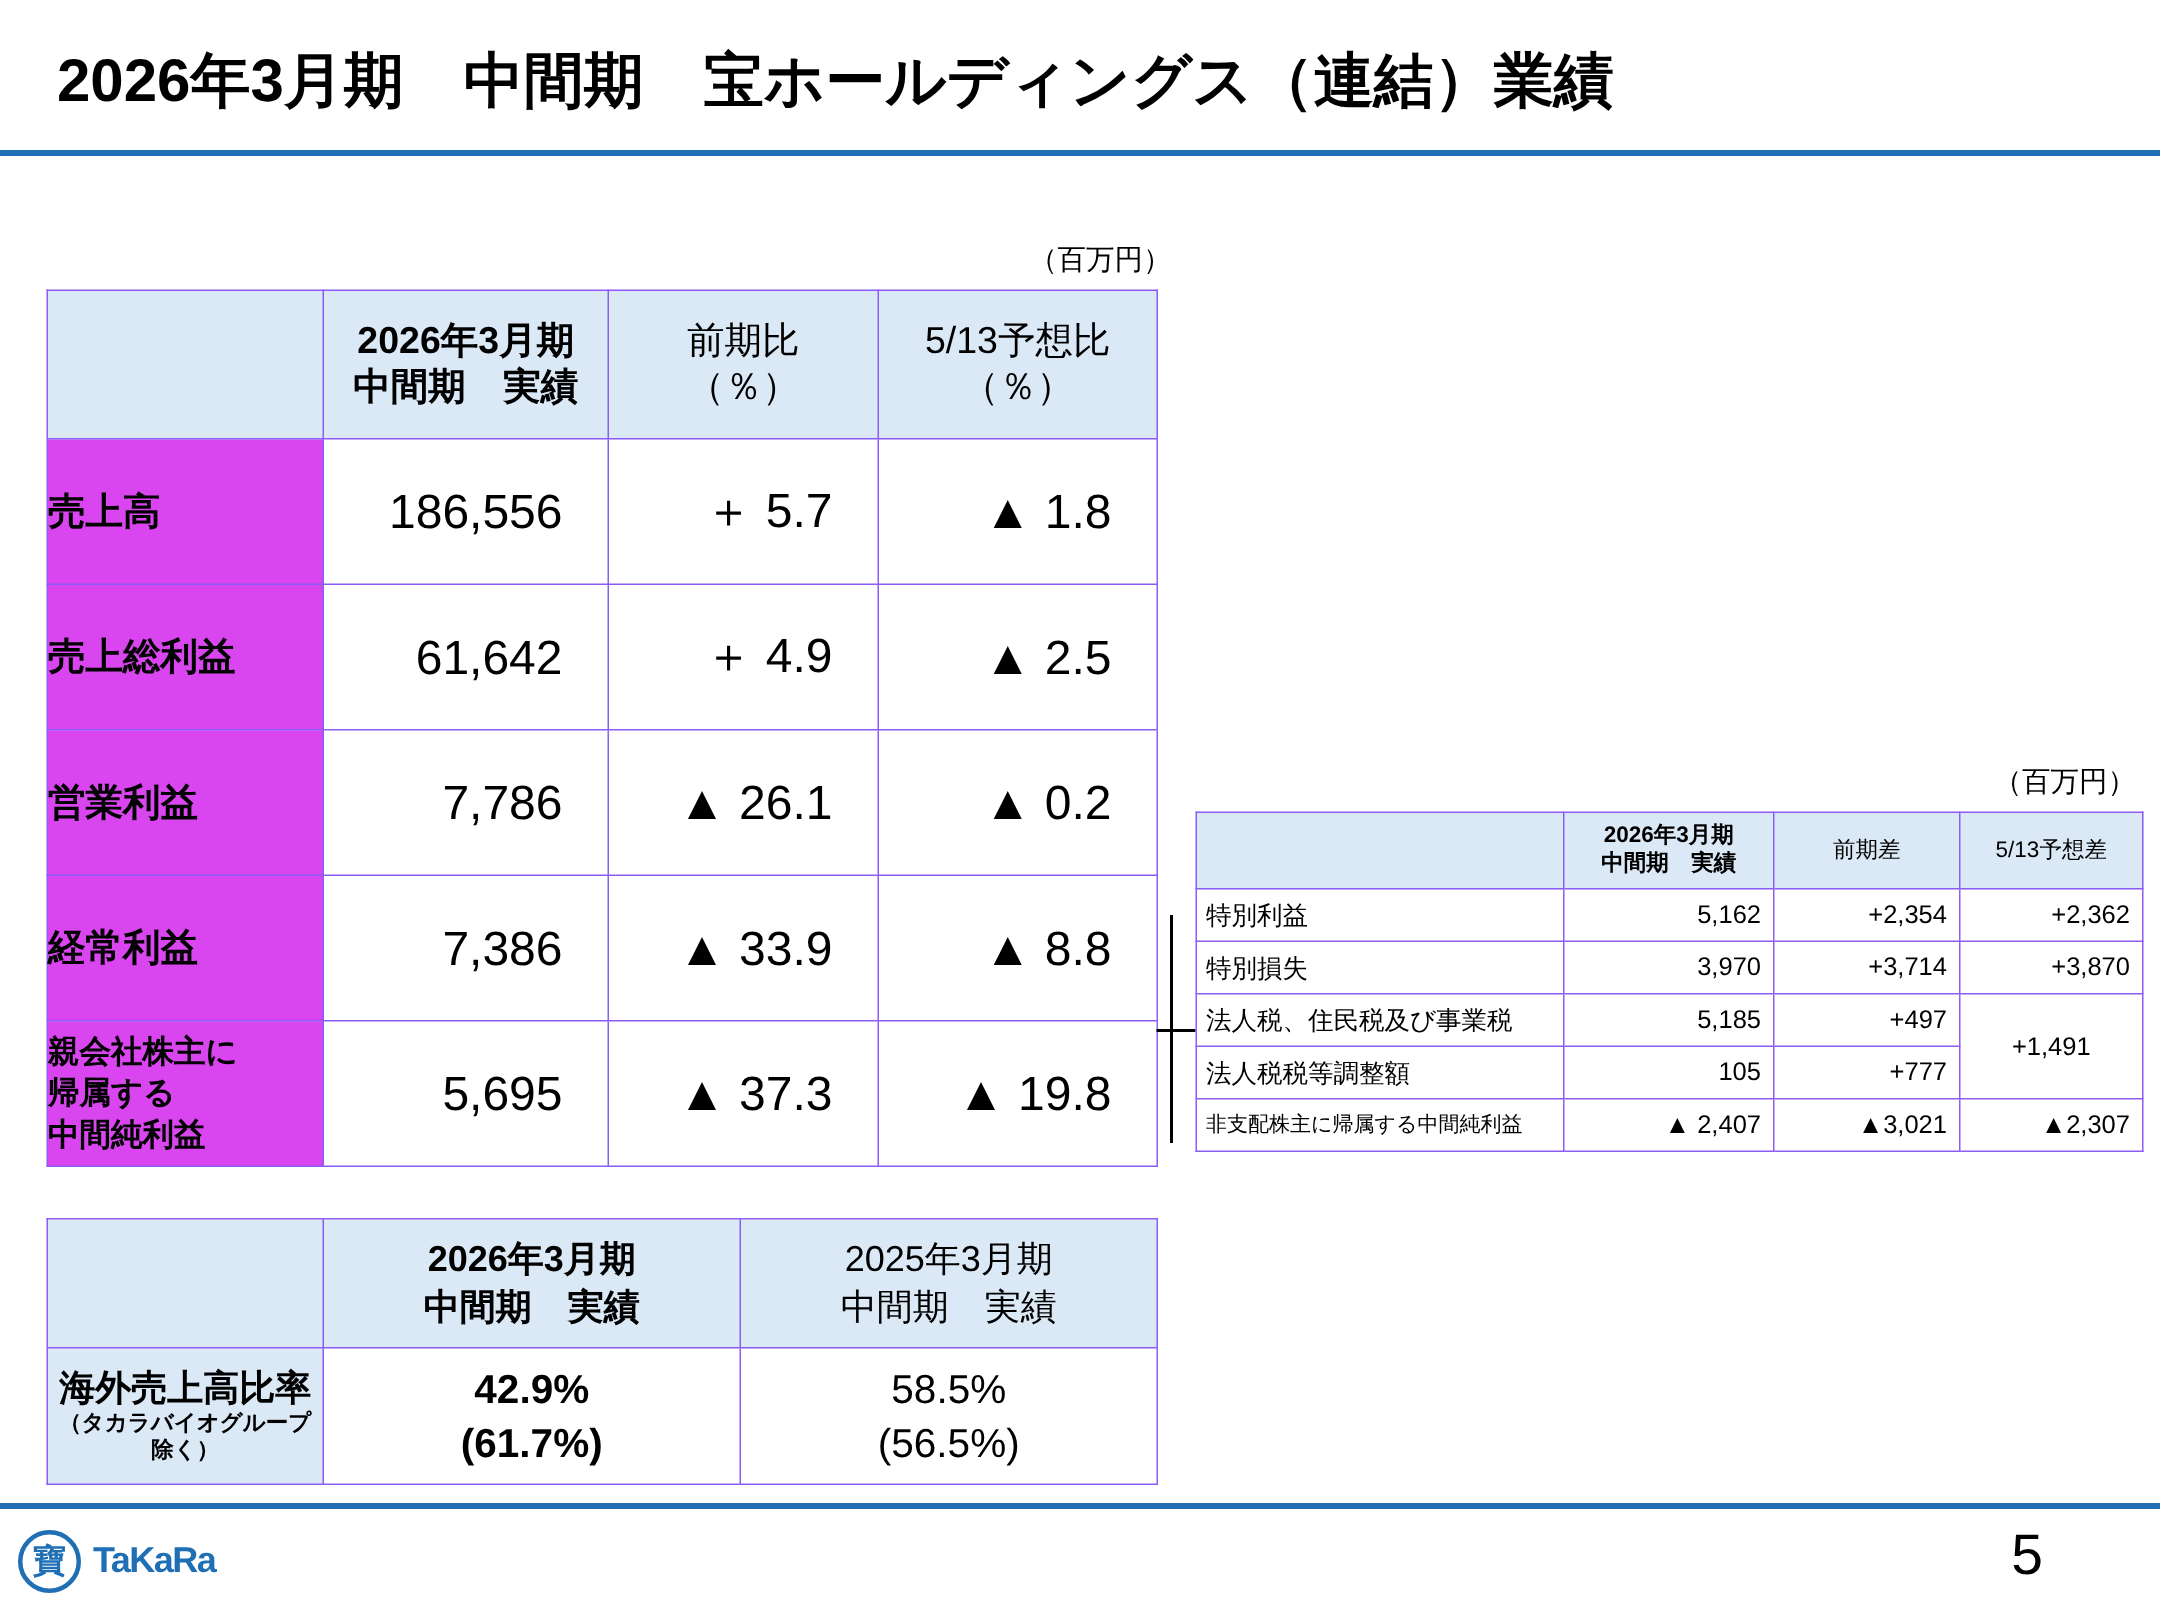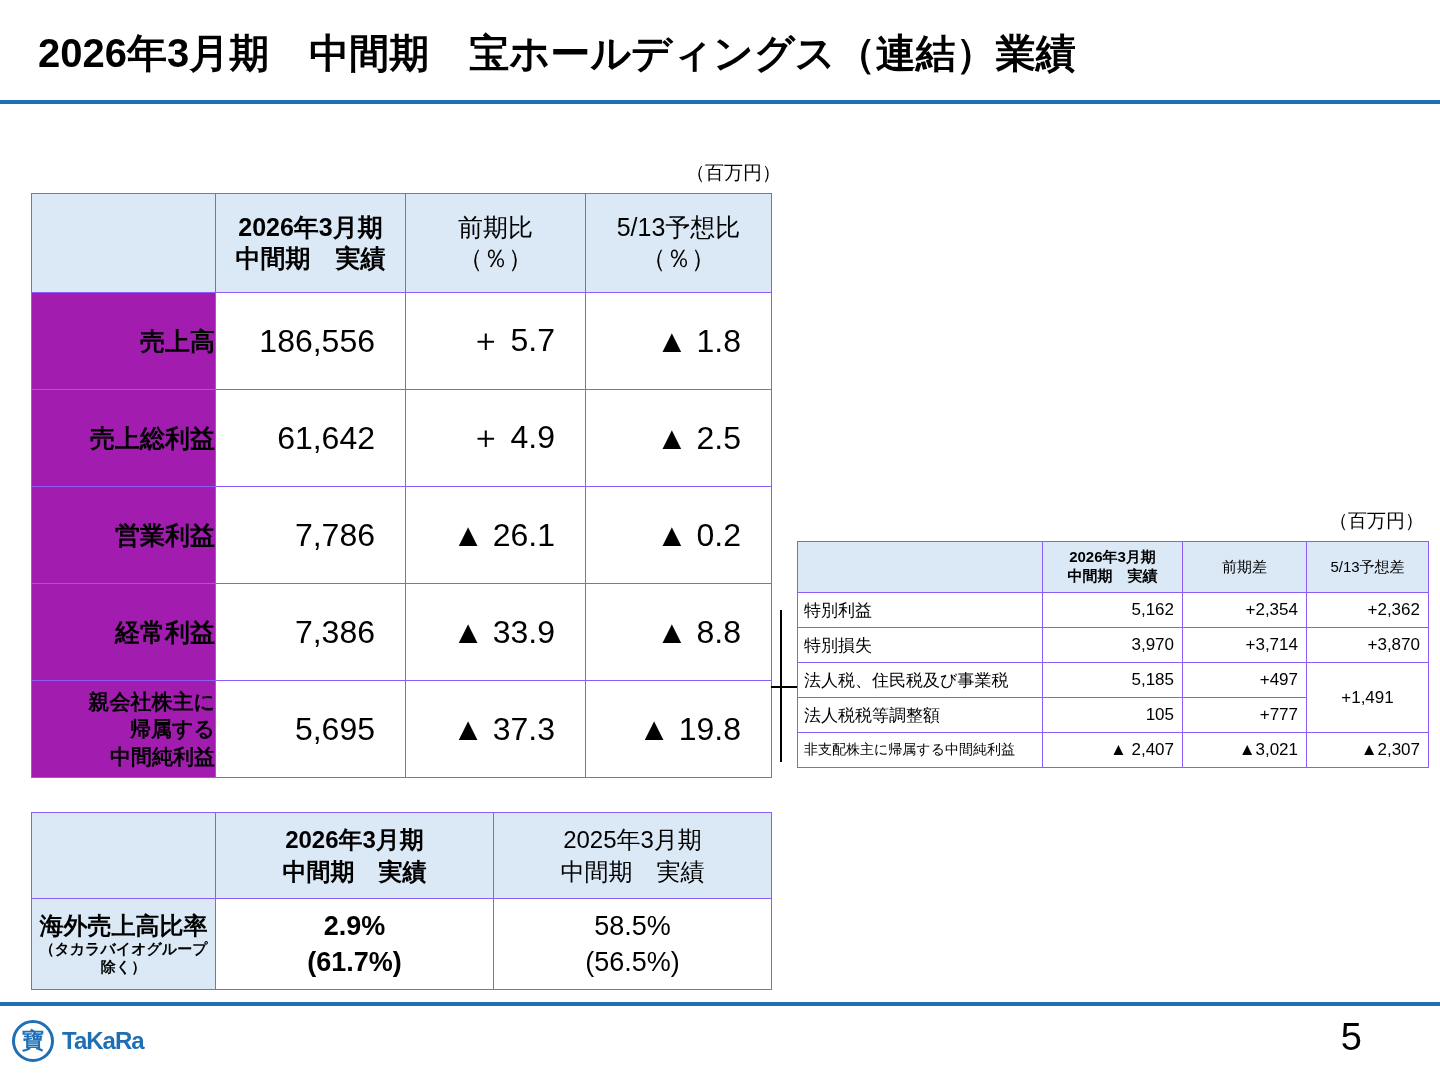--- a/index.html
+++ b/index.html
@@ -115,22 +115,22 @@
     text-align: center;
     vertical-align: middle;
     height: 98px;
     font-size: 25px;
     line-height: 1.25;
   }
   .main-table thead td.hdr-bold { font-weight: bold; }
   .main-table thead td.blank { background: #dbe8f5; }
 
   .main-table tbody td.rowhead {
-    background: #a21caf;
-    text-align: right;
+    background: #d946ef;
+    text-align: left;
     vertical-align: middle;
     font-size: 25px;
     font-weight: bold;
     line-height: 1.3;
     margin-left: 40px;
   }
   .main-table tbody td.rowhead.small {
     font-size: 21px;
   }
   .main-table tbody td.num {
@@ -386,21 +386,21 @@
       </td>
     </tr>
   </thead>
   <tbody>
     <tr>
       <td class="rowhead">
         <span>海外売上高比率</span>
         <span class="sub">（タカラバイオグループ除く）</span>
       </td>
       <td class="val bold">
-        <div>2.9%</div>
+        <div>42.9%</div>
         <div>(61.7%)</div>
       </td>
       <td class="val">
         <div>58.5%</div>
         <div>(56.5%)</div>
       </td>
     </tr>
   </tbody>
 </table>
 

